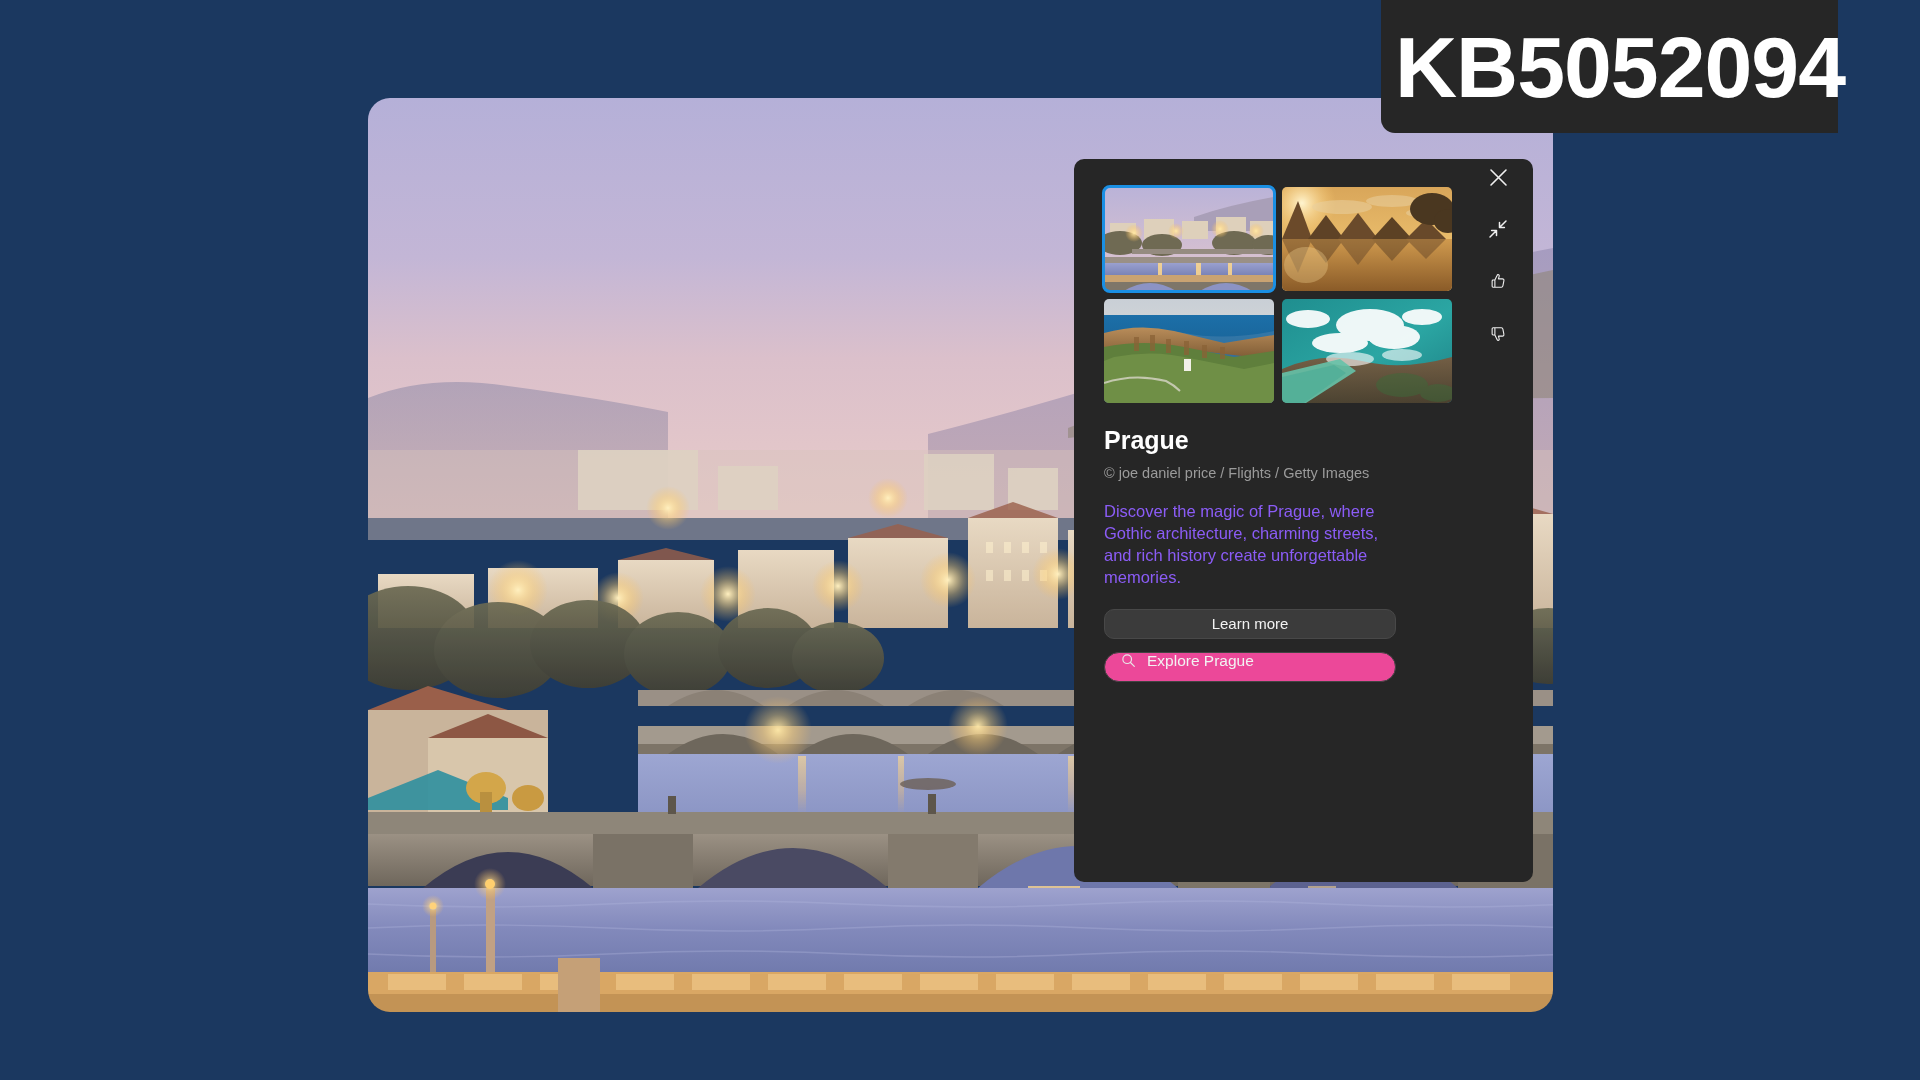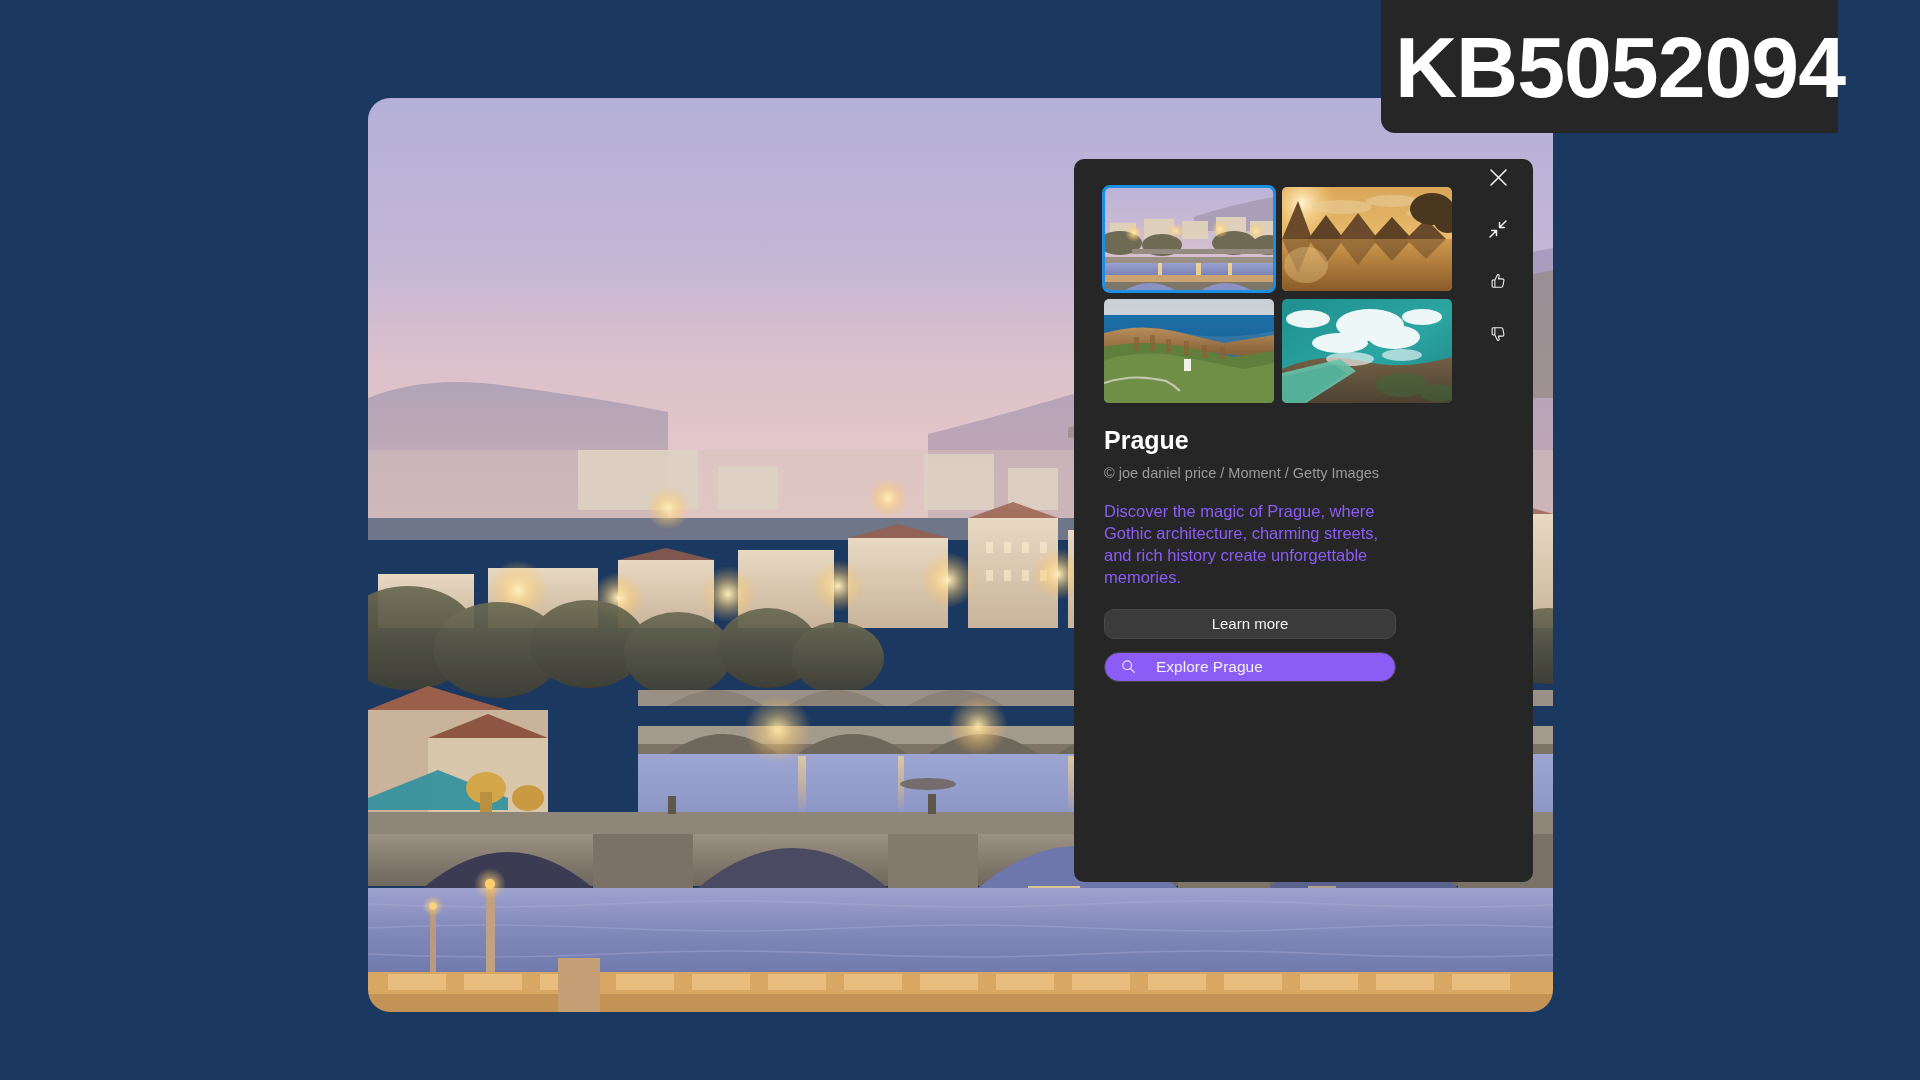--- a/index.html
+++ b/index.html
@@ -158,26 +158,25 @@
     display: flex;
     align-items: center;
     justify-content: center;
     cursor: pointer;
   }
 
   .search-list { margin-top: 13px; display: flex; flex-direction: column; gap: 11px; }
   .search-btn {
     width: 292px;
     height: 30px;
-    background: #8b5cf6;
+    background: #ec4899;
     border: 1px solid #434343;
     border-radius: 16px;
     display: flex;
-    align-items: center;
-    gap: 20px;
+    gap: 11px;
     padding-left: 16px;
     cursor: pointer;
   }
   .search-btn .label {
     color: #f2f2f2;
     font-size: 15.5px;
     line-height: 1;
     white-space: nowrap;
   }
   .search-icon svg { display: block; }
@@ -711,21 +710,21 @@
             <path d="M0 78 L52 66 L64 74 L22 104 L0 104 Z" fill="#4fae97" opacity="0.75"></path>
             <g fill="#3d6b3a" opacity="0.5">
               <ellipse cx="120" cy="86" rx="26" ry="12"></ellipse>
                 <ellipse cx="156" cy="94" rx="18" ry="9"></ellipse>
             </g>
           </svg>
         </div>
       </div>
 
       <div class="title">Prague</div>
-      <div class="credit">© joe daniel price / Moment / Getty Images</div>
+      <div class="credit">© joe daniel price / Flights / Getty Images</div>
       <div class="desc">Discover the magic of Prague, where Gothic architecture, charming streets, and rich history create unforgettable memories.</div>
 
       <button class="learn-more">Learn more</button>
 
       <div class="search-list">
 
         <button class="search-btn">
           <span class="search-icon">
             <svg width="15" height="15" viewBox="0 0 16 16" aria-hidden="true">
               <circle cx="6.6" cy="6.6" r="4.6" stroke="#e8e8e8" stroke-width="1.25" fill="none"></circle>

